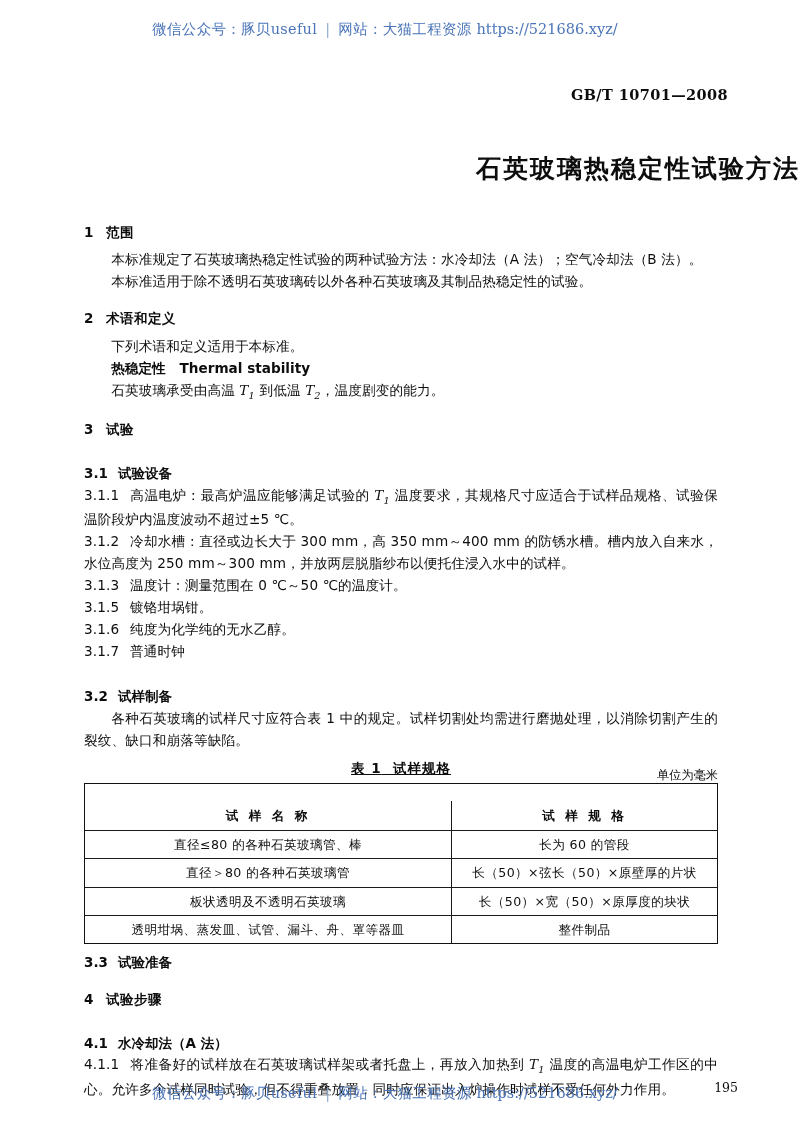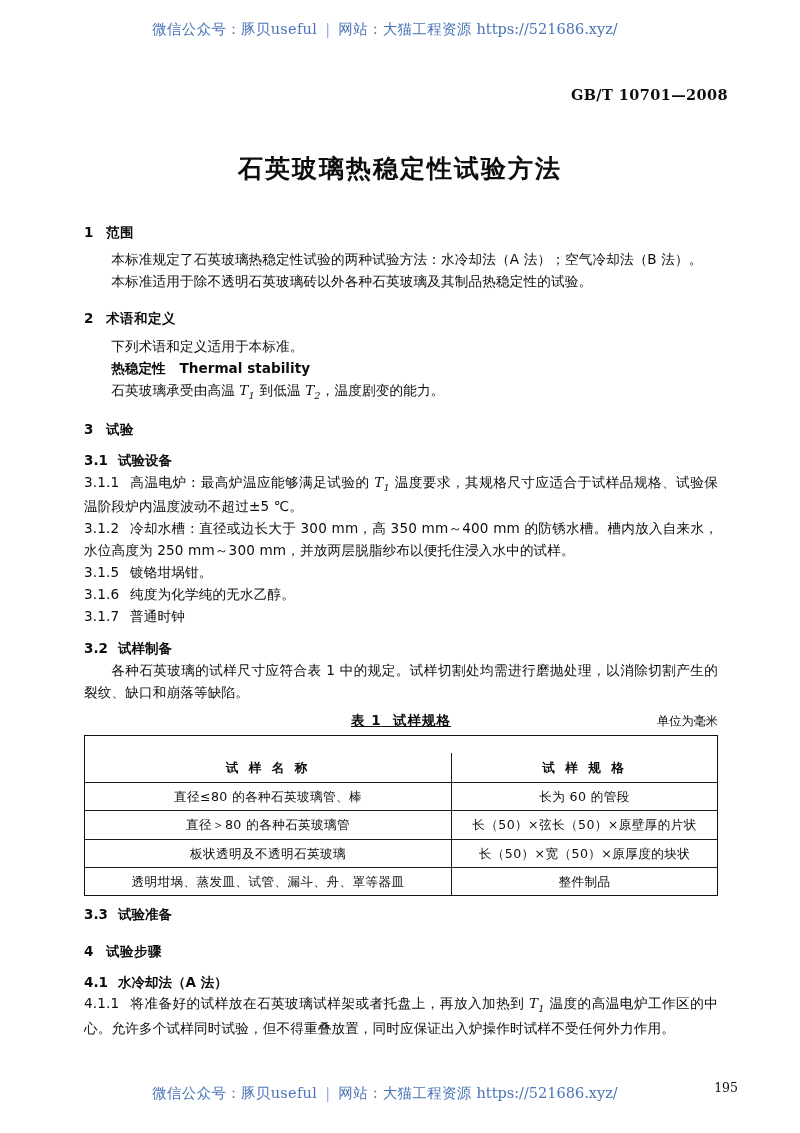--- a/index.html
+++ b/index.html
@@ -58,21 +58,21 @@
     font-size: 14.5px;
     letter-spacing: 0.4px;
   }
 
   
   .doc-title {
     position: absolute;
     top: 152px;
     left: 0;
     width: 800px;
-    text-align: center;
+    text-align: right;
     font-size: 25px;
     font-weight: bold;
     letter-spacing: 2px;
     font-family: "DejaVu Sans", "Liberation Sans", sans-serif;
   }
 
   
   .body-area {
     position: absolute;
     top: 222px;
@@ -85,21 +85,21 @@
     font-size: 13.5px;
     margin: 0;
     line-height: 1.5;
   }
   .h1 {
     margin-top: 0;
     margin-bottom: 6px;
     letter-spacing: 0.5px;
   }
   .sec-gap { margin-top: 16px; }
-  .sec-gap-sm { margin-top: 11px; }
+  .sec-gap-sm { margin-top: 24px; }
 
   .h1 .num { display: inline-block; min-width: 22px; font-family: "DejaVu Sans", "Liberation Sans", sans-serif;}
   .h2 .num { display: inline-block; min-width: 34px; }
 
   p.para {
     margin: 0;
     font-size: 13.6px;
     line-height: 1.62;
     text-align: justify;
     letter-spacing: 0.15px;
@@ -139,21 +139,21 @@
     font-size: 13.5px;
     font-weight: bold;
     margin: 9px 0 0 0;
     position: relative;
     letter-spacing: 1px;
     text-decoration: underline;
   }
   .table-units {
     position: absolute;
     right: 0;
-    top: 1px;
+    top: 7px;
     font-size: 12.2px;
     font-weight: normal;
     letter-spacing: 0;
   }
 
   table.spec-table {
     width: 100%;
     border-collapse: collapse;
     margin-top: 5px;
     font-size: 12.6px;
@@ -231,20 +231,21 @@
     </div>
 
     <div class="h2 sec-gap-sm">
       <span class="num">3.1</span><span>试验设备</span>
     </div>
 
     <p class="clause"><span class="cnum">3.1.1</span><span>高温电炉：最高炉温应能够满足试验的 </span><var><span>T</span><sub>1</sub></var><span> 温度要求，其规格尺寸应适合于试样品规格、试验保温阶段炉内温度波动不超过±5 ℃。</span></p>
 
     <p class="clause"><span class="cnum">3.1.2</span><span>冷却水槽：直径或边长大于 300 mm，高 350 mm～400 mm 的防锈水槽。槽内放入自来水，水位高度为 250 mm～300 mm，并放两层脱脂纱布以便托住浸入水中的试样。</span></p>
 
+    <p class="clause"><span class="cnum">3.1.3</span><span>温度计：测量范围在 0 ℃～50 ℃的温度计。</span></p>
 
 
     <p class="clause"><span class="cnum">3.1.5</span><span>镀铬坩埚钳。</span></p>
 
     <p class="clause"><span class="cnum">3.1.6</span><span>纯度为化学纯的无水乙醇。</span></p>
 
     <p class="clause"><span class="cnum">3.1.7</span><span>普通时钟</span></p>
 
     <div class="h2 sec-gap-sm">
       <span class="num">3.2</span><span>试样制备</span>

